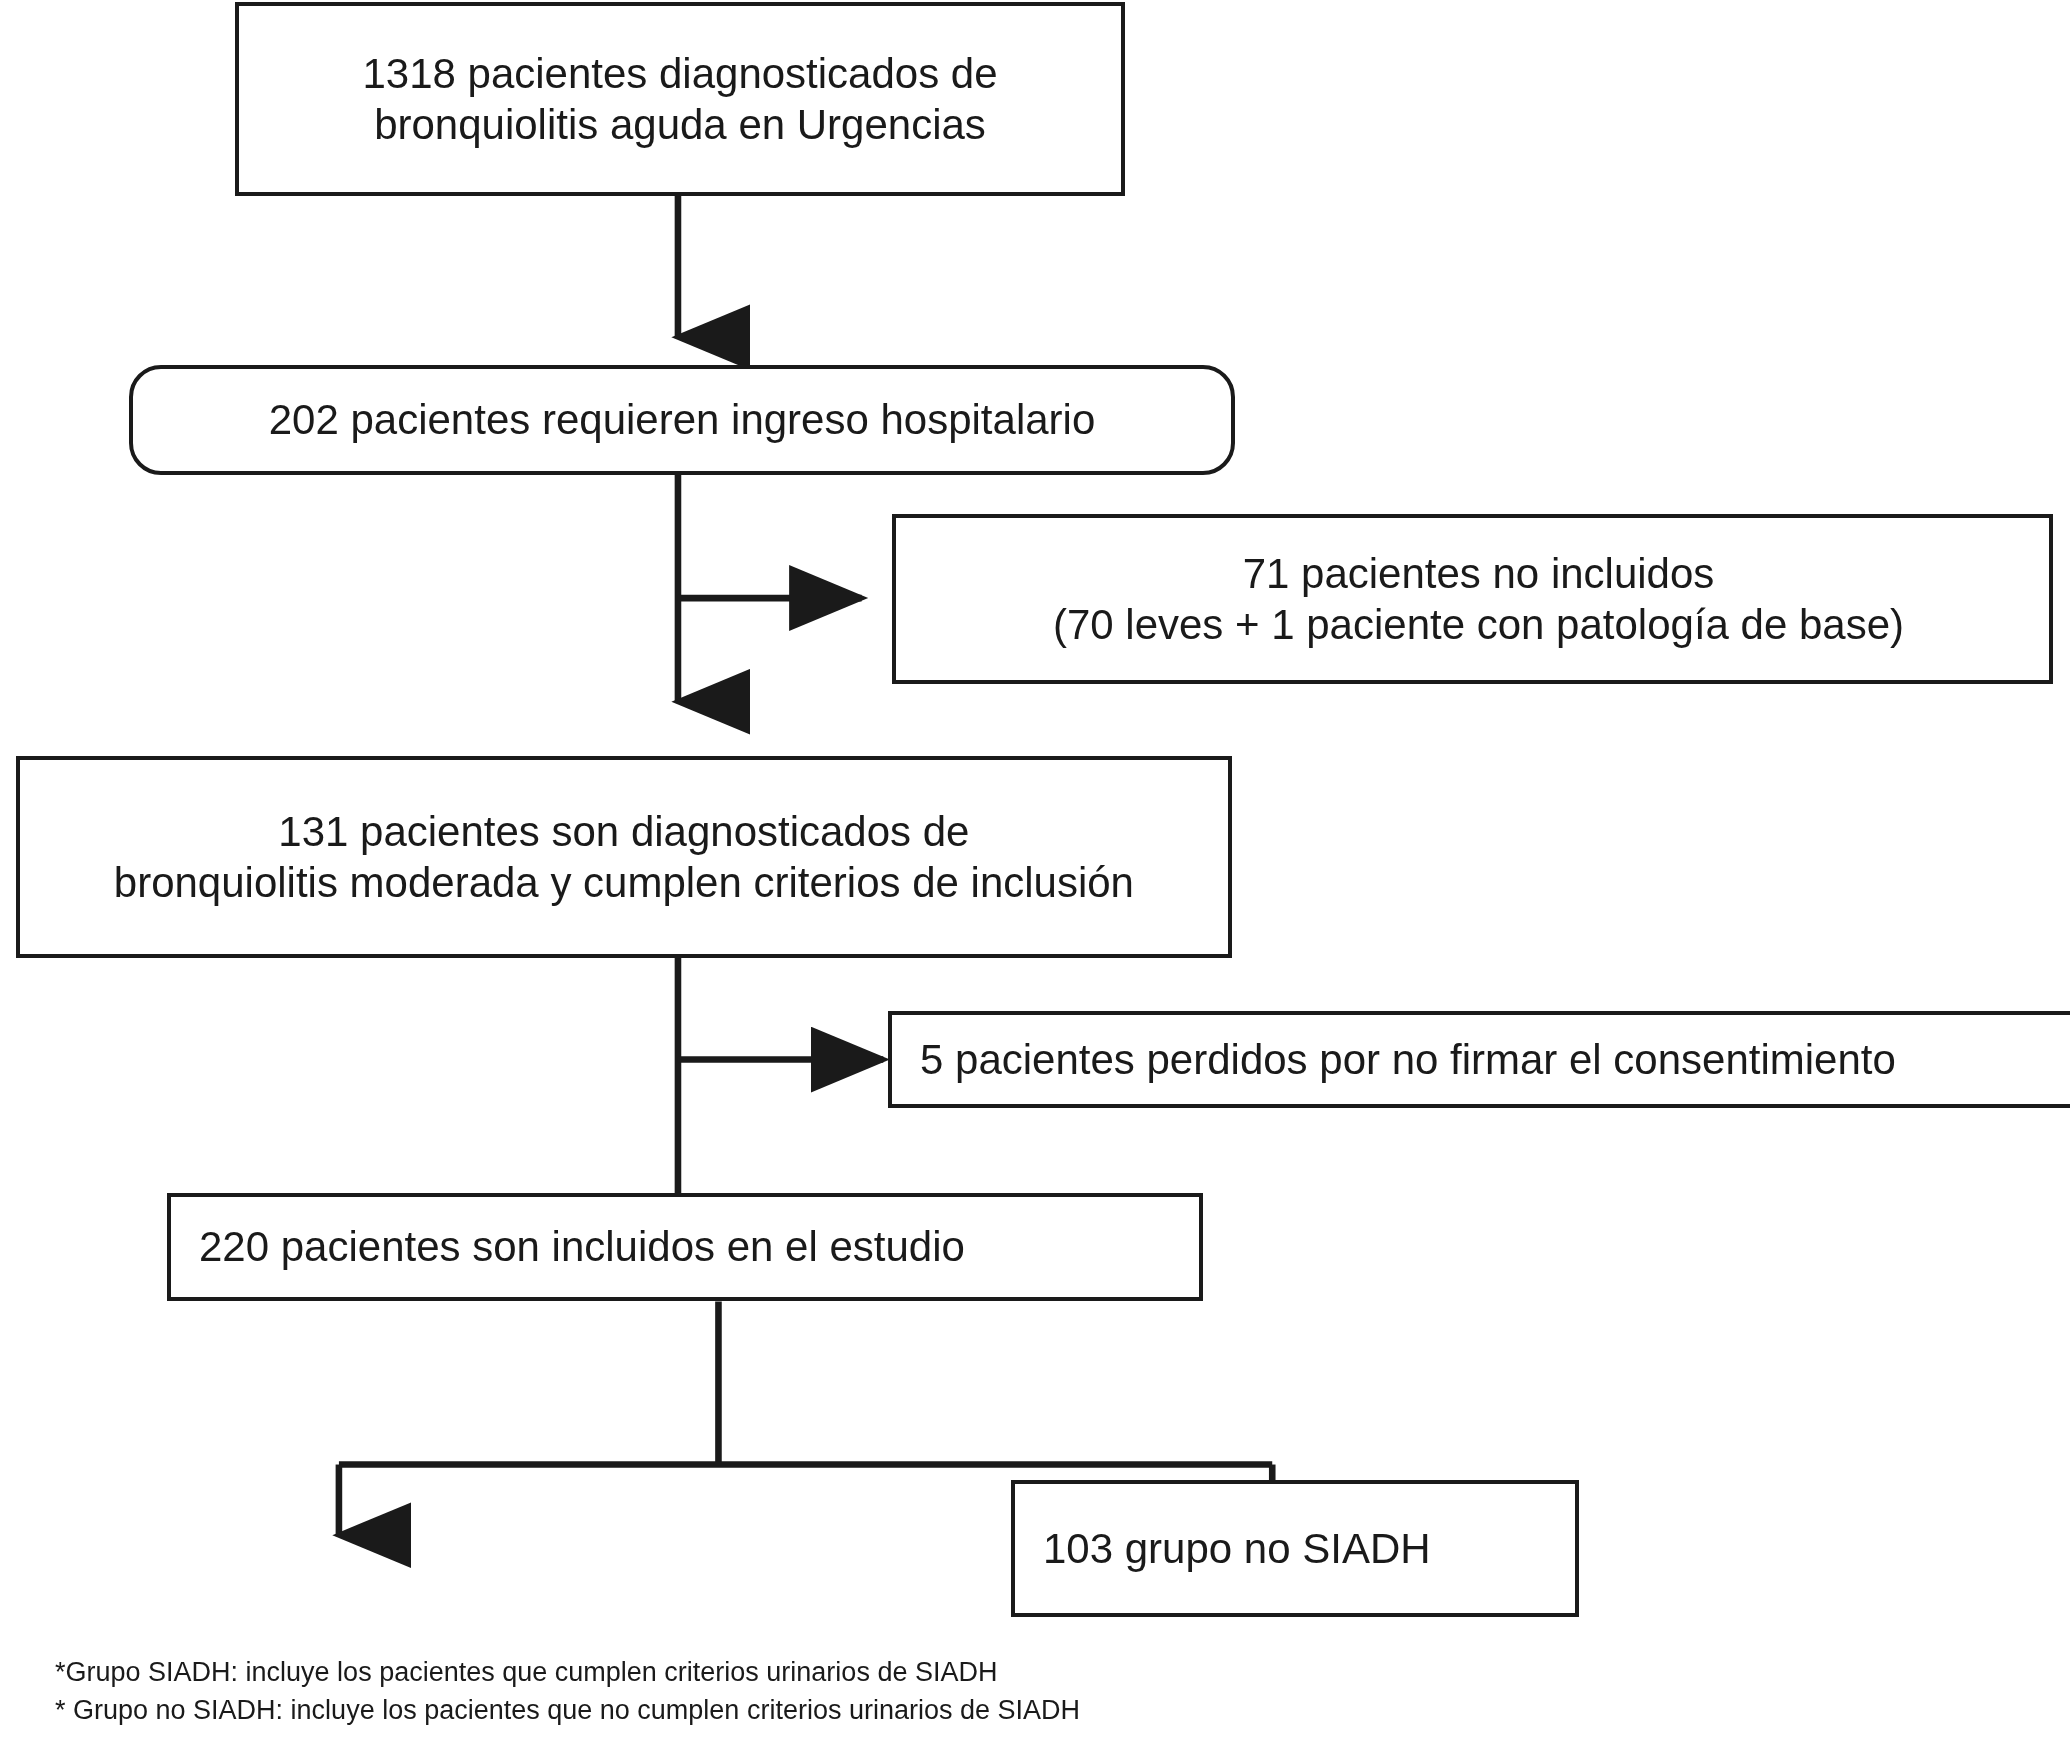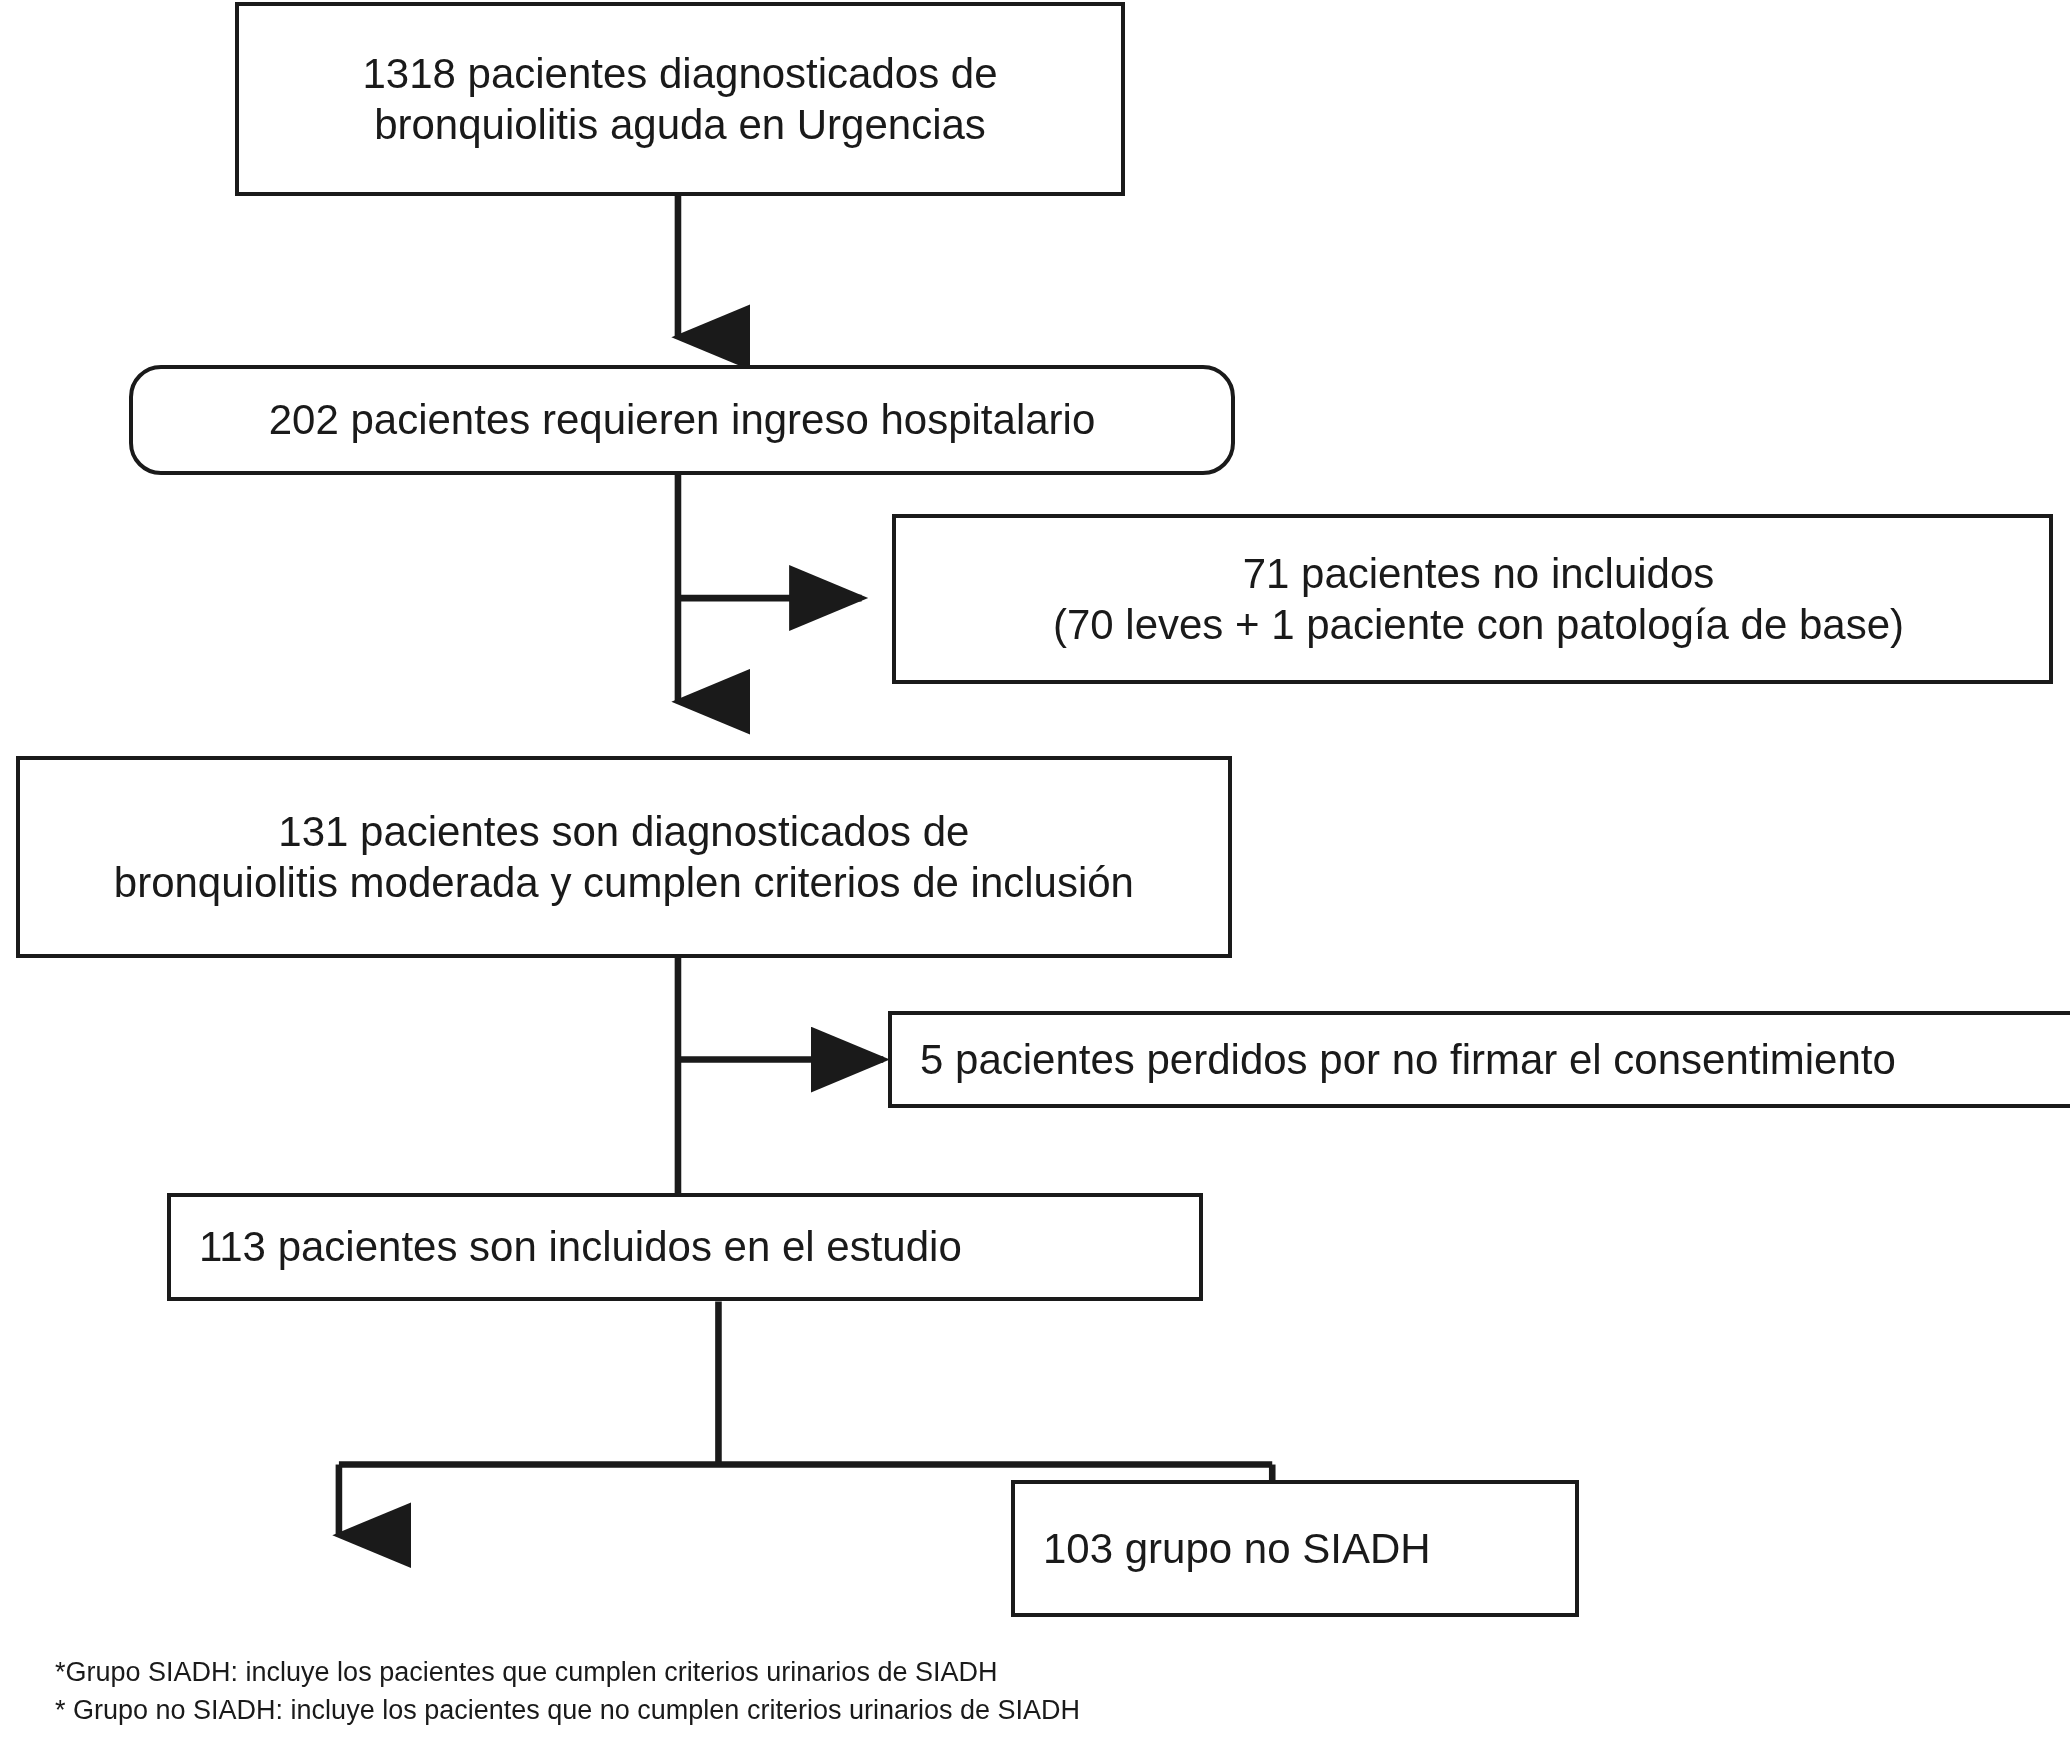--- a/index.html
+++ b/index.html
@@ -115,21 +115,21 @@
   <div class="node-box" style="left:1.9px; top:756px; width:1216px; height:202px;">
     <span class="node-text">131 pacientes son diagnosticados de
 bronquiolitis moderada y cumplen criterios de inclusión</span>
   </div>
 
   <div class="node-box align-left" style="left:874px; top:1011px; width:1197px; height:97px;">
     <span class="node-text">5 pacientes perdidos por no firmar el consentimiento</span>
   </div>
 
   <div class="node-box align-left" style="left:153px; top:1193px; width:1036px; height:108px;">
-    <span class="node-text">113 pacientes son incluidos en el estudio</span>
+    <span class="node-text">220 pacientes son incluidos en el estudio</span>
   </div>
 
 
   <div class="node-box align-left" style="left:997px; top:1480px; width:568px; height:137px;">
     <span class="node-text">103 grupo no SIADH</span>
   </div>
 
   <div class="footnotes">
     <div class="footnote-line">*Grupo SIADH: incluye los pacientes que cumplen criterios urinarios de SIADH</div>
     <div class="footnote-line">* Grupo no SIADH: incluye los pacientes que no cumplen criterios urinarios de SIADH</div>

